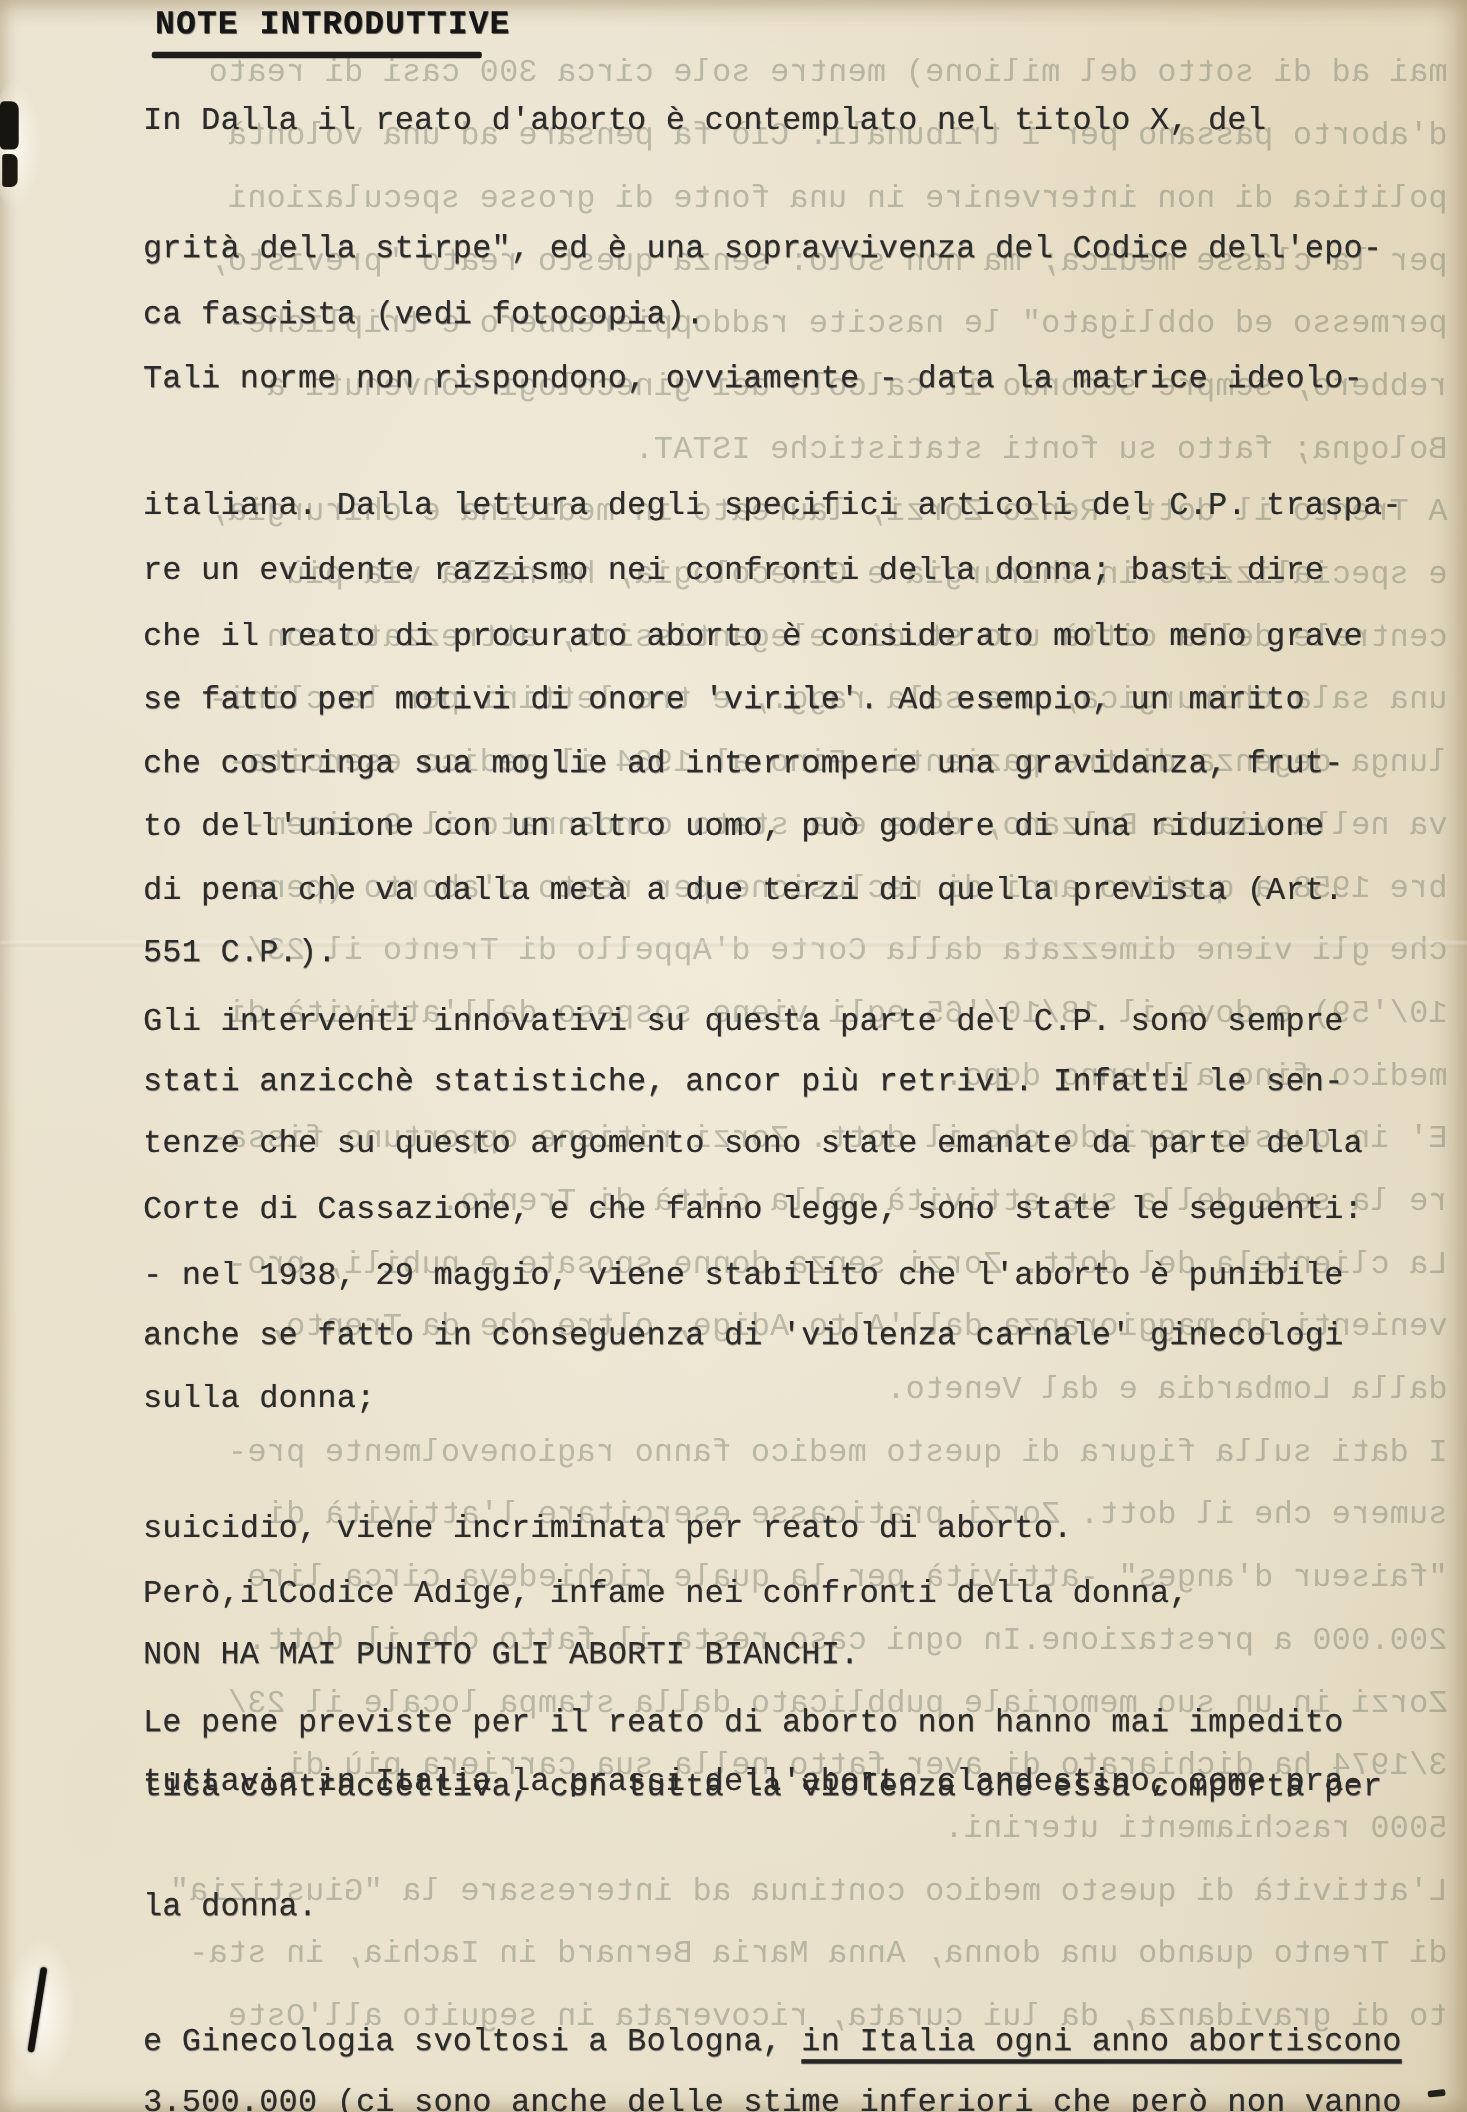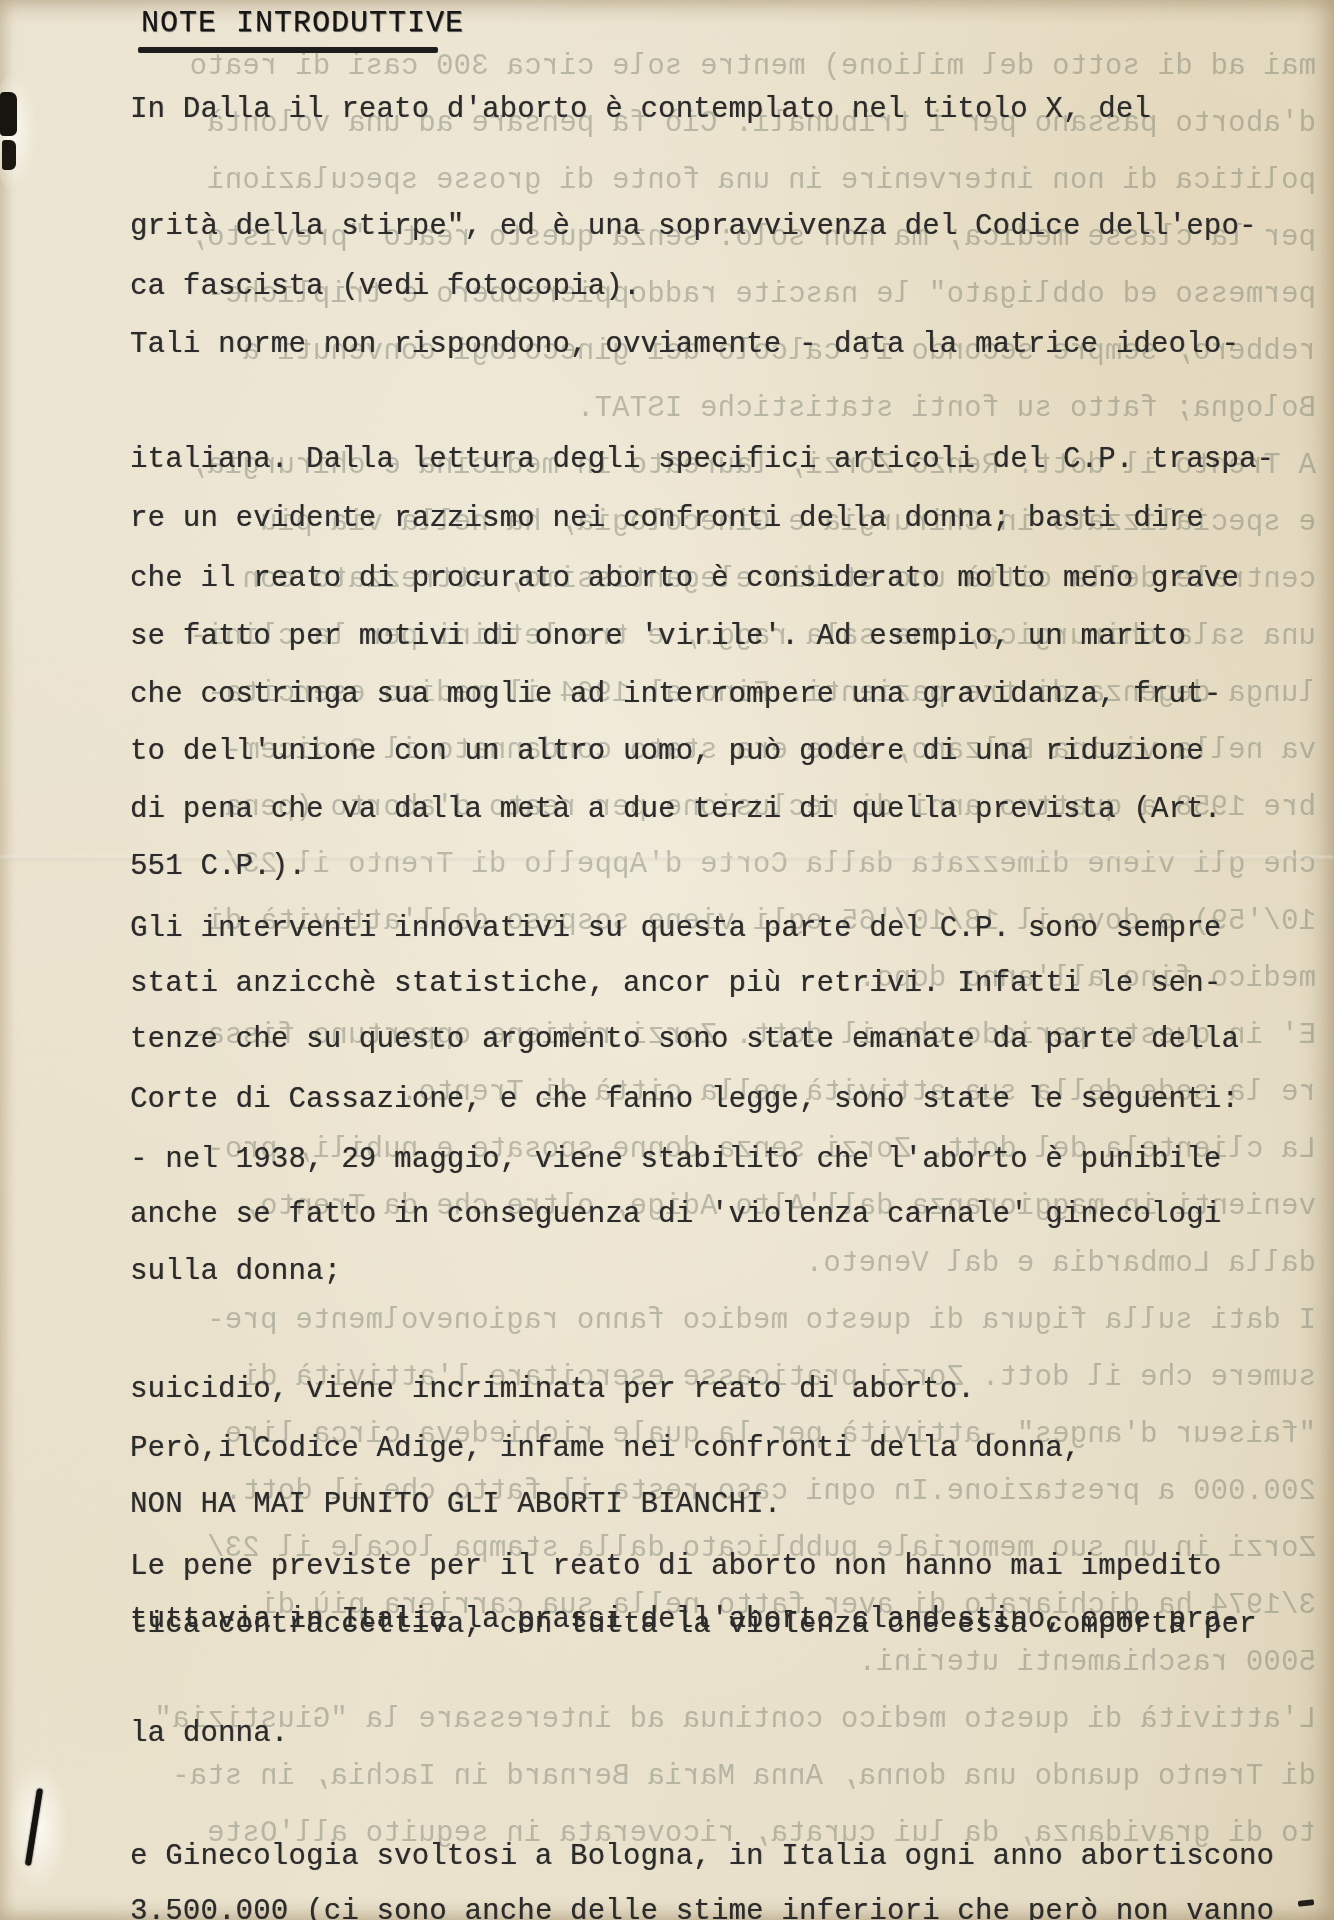--- a/index.html
+++ b/index.html
@@ -20,27 +20,28 @@
       inset 8px 0 12px rgba(125,102,60,0.10);
   }
   
   .tl{
     position:absolute;left:130px;width:1204px;
     font-size:29px;letter-spacing:0.2px;line-height:34px;
     color:#2b2b2b;white-space:pre;
     text-shadow:0.4px 0.4px 0.7px rgba(35,35,35,0.55);
   }
   .ul{
+    text-decoration:underline;
     text-decoration-thickness:3.5px;
     text-underline-offset:8px;
     text-decoration-color:#262626;
   }
   .title{
     position:absolute;left:141px;top:6px;
-    font-size:30px;font-weight:normal;letter-spacing:1px;
+    font-size:30px;font-weight:bold;letter-spacing:1px;
     color:#161616;white-space:pre;
     text-shadow:0.6px 0.6px 0.8px rgba(20,20,20,0.7);
   }
   .title-underline{
     position:absolute;left:138px;top:47px;width:300px;height:6px;
     background:#1d1d1d;border-radius:2px;filter:blur(0.6px);
   }
   
   .bl{
     position:absolute;left:18px;width:1298px;

